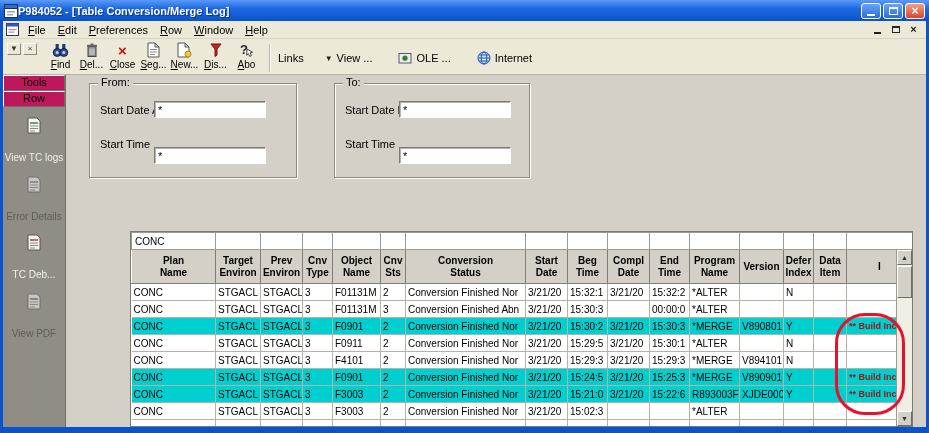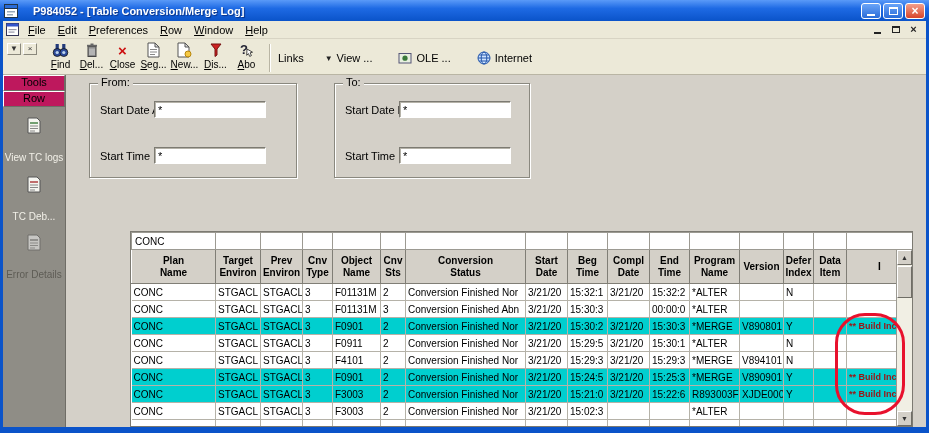--- a/index.html
+++ b/index.html
@@ -3,21 +3,21 @@
 <meta charset="utf-8">
 <style>
   * { margin:0; padding:0; box-sizing:border-box; }
   body { font-family:"Liberation Sans", sans-serif; background:#666; }
 
   #window { position:relative; width:929px; height:433px; background:#0a53c9; overflow:hidden; font-size:11px; }
 
   
   .titlebar { position:absolute; top:0; left:0; right:0; height:21px;
     background:linear-gradient(180deg,#5a9af8 0%,#1e6ae4 40%,#0a53c9 100%);
-    display:flex; align-items:center; padding:0 4px; gap:15px; }
+    display:flex; align-items:center; padding:0 4px; gap:0; }
   .title-text { color:#fff; font-weight:bold; font-size:11px; flex:1; white-space:nowrap;
     text-shadow:1px 1px 1px rgba(0,20,80,.6); }
   .tb-btns { display:flex; gap:2px; }
   .tb-btn { width:20px; height:16px; border-radius:3px; border:1px solid #fff;
     display:flex; align-items:center; justify-content:center; color:#fff;
     font-size:12px; font-weight:bold; background:linear-gradient(#6aa4f8,#2a6cd8); line-height:1; }
   .tb-btn.close { background:linear-gradient(#f2a08c,#d8442a); }
   .glyph-min { width:8px; height:2px; background:#fff; margin-top:8px; }
   .glyph-restore { width:9px; height:8px; border:1px solid #fff; border-top-width:2px; }
 
@@ -64,21 +64,21 @@
   .client { position:absolute; top:75px; left:66px; right:3px; bottom:6px; background:#d4d0c8; }
 
   .groupbox { position:absolute; border:1px solid #8a887f; box-shadow:inset 1px 1px 0 #fff, 1px 1px 0 #fff; }
   .gb-title { position:absolute; top:-8px; left:8px; background:#d4d0c8; padding:0 3px; font-size:11px; }
   .gb-from { left:23px; top:8px; width:208px; height:95px; }
   .gb-to   { left:268px; top:8px; width:196px; height:95px; }
   .fld-label { position:absolute; left:10px; font-size:11px; white-space:nowrap; }
   .fld-input { position:absolute; left:64px; width:112px; height:17px; background:#fff;
     border:1px solid; border-color:#7c7a72 #fff #fff #7c7a72; box-shadow:inset 1px 1px 0 #b5b2a8;
     font-family:"Liberation Sans",sans-serif; font-size:11px; padding:0 3px; }
-  .r1l { top:20px; } .r1i { top:17px; } .r2l { top:66px; } .r2i { top:63px; }
+  .r1l { top:20px; } .r1i { top:17px; } .r2l { top:54px; } .r2i { top:63px; }
 
   
   .grid { position:absolute; left:64px; top:156px; width:783px; height:196px; background:#fff;
     border:1px solid #7c7a72; overflow:hidden; }
   table { border-collapse:collapse; table-layout:fixed; width:781px; }
   .qbe-cell { height:17px; background:#fff; border:1px solid #9c9a92; font-size:10px; padding:0 3px;
     white-space:nowrap; overflow:hidden; }
   th { height:34px; background:#d4d0c8; font-size:10px; font-weight:bold; color:#000;
     border:1px solid; border-color:#fff #807e76 #807e76 #fff; padding:0 1px;
     vertical-align:middle; text-align:center; line-height:1.15; white-space:pre-line; overflow:hidden; }
@@ -278,39 +278,49 @@
       <div class="exit-item">
         <svg width="16" height="17">
             <path d="M2 1 h9 l3 3 v12 h-12 z" fill="#f5f5f0" stroke="#555"></path>
             <line x1="4" y1="6" x2="12" y2="6" stroke="#3a7a3a" stroke-width="1.4"></line>
             <line x1="4" y1="9" x2="12" y2="9" stroke="#888"></line>
             <line x1="4" y1="11.5" x2="12" y2="11.5" stroke="#888"></line>
             <line x1="4" y1="14" x2="9" y2="14" stroke="#888"></line>
           </svg>
         <span>View TC logs</span>
       </div>
+      <div class="exit-item disabled">
+        <svg width="16" height="17">
+            <path d="M2 1 h9 l3 3 v12 h-12 z" fill="#f5f5f0" stroke="#555"></path>
+            <line x1="4" y1="6" x2="12" y2="6" stroke="#3a7a3a" stroke-width="1.4"></line>
+            <line x1="4" y1="9" x2="12" y2="9" stroke="#888"></line>
+            <line x1="4" y1="11.5" x2="12" y2="11.5" stroke="#888"></line>
+            <line x1="4" y1="14" x2="9" y2="14" stroke="#888"></line>
+          </svg>
+        <span>Error Details</span>
+      </div>
       <div class="exit-item">
         <svg width="16" height="17">
             <path d="M2 1 h9 l3 3 v12 h-12 z" fill="#f5f5f0" stroke="#555"></path>
             <line x1="4" y1="6" x2="12" y2="6" stroke="#aa3333" stroke-width="1.4"></line>
             <line x1="4" y1="9" x2="12" y2="9" stroke="#888"></line>
             <line x1="4" y1="11.5" x2="12" y2="11.5" stroke="#888"></line>
             <line x1="4" y1="14" x2="9" y2="14" stroke="#888"></line>
           </svg>
         <span>TC Deb...</span>
       </div>
       <div class="exit-item disabled">
         <svg width="16" height="17">
             <path d="M2 1 h9 l3 3 v12 h-12 z" fill="#f5f5f0" stroke="#555"></path>
-            <line x1="4" y1="6" x2="12" y2="6" stroke="#3a7a3a" stroke-width="1.4"></line>
+            <line x1="4" y1="6" x2="12" y2="6" stroke="#aa3333" stroke-width="1.4"></line>
             <line x1="4" y1="9" x2="12" y2="9" stroke="#888"></line>
             <line x1="4" y1="11.5" x2="12" y2="11.5" stroke="#888"></line>
             <line x1="4" y1="14" x2="9" y2="14" stroke="#888"></line>
           </svg>
-        <span>Error Details</span>
+        <span>View PDF</span>
       </div>
     </div>
   </div>
 
   <div class="client">
 
     <div class="groupbox gb-from">
       <span class="gb-title">From:</span>
       <span class="fld-label r1l">Start Date A:</span>
       <input class="fld-input r1i" type="text" value="*" style="">

